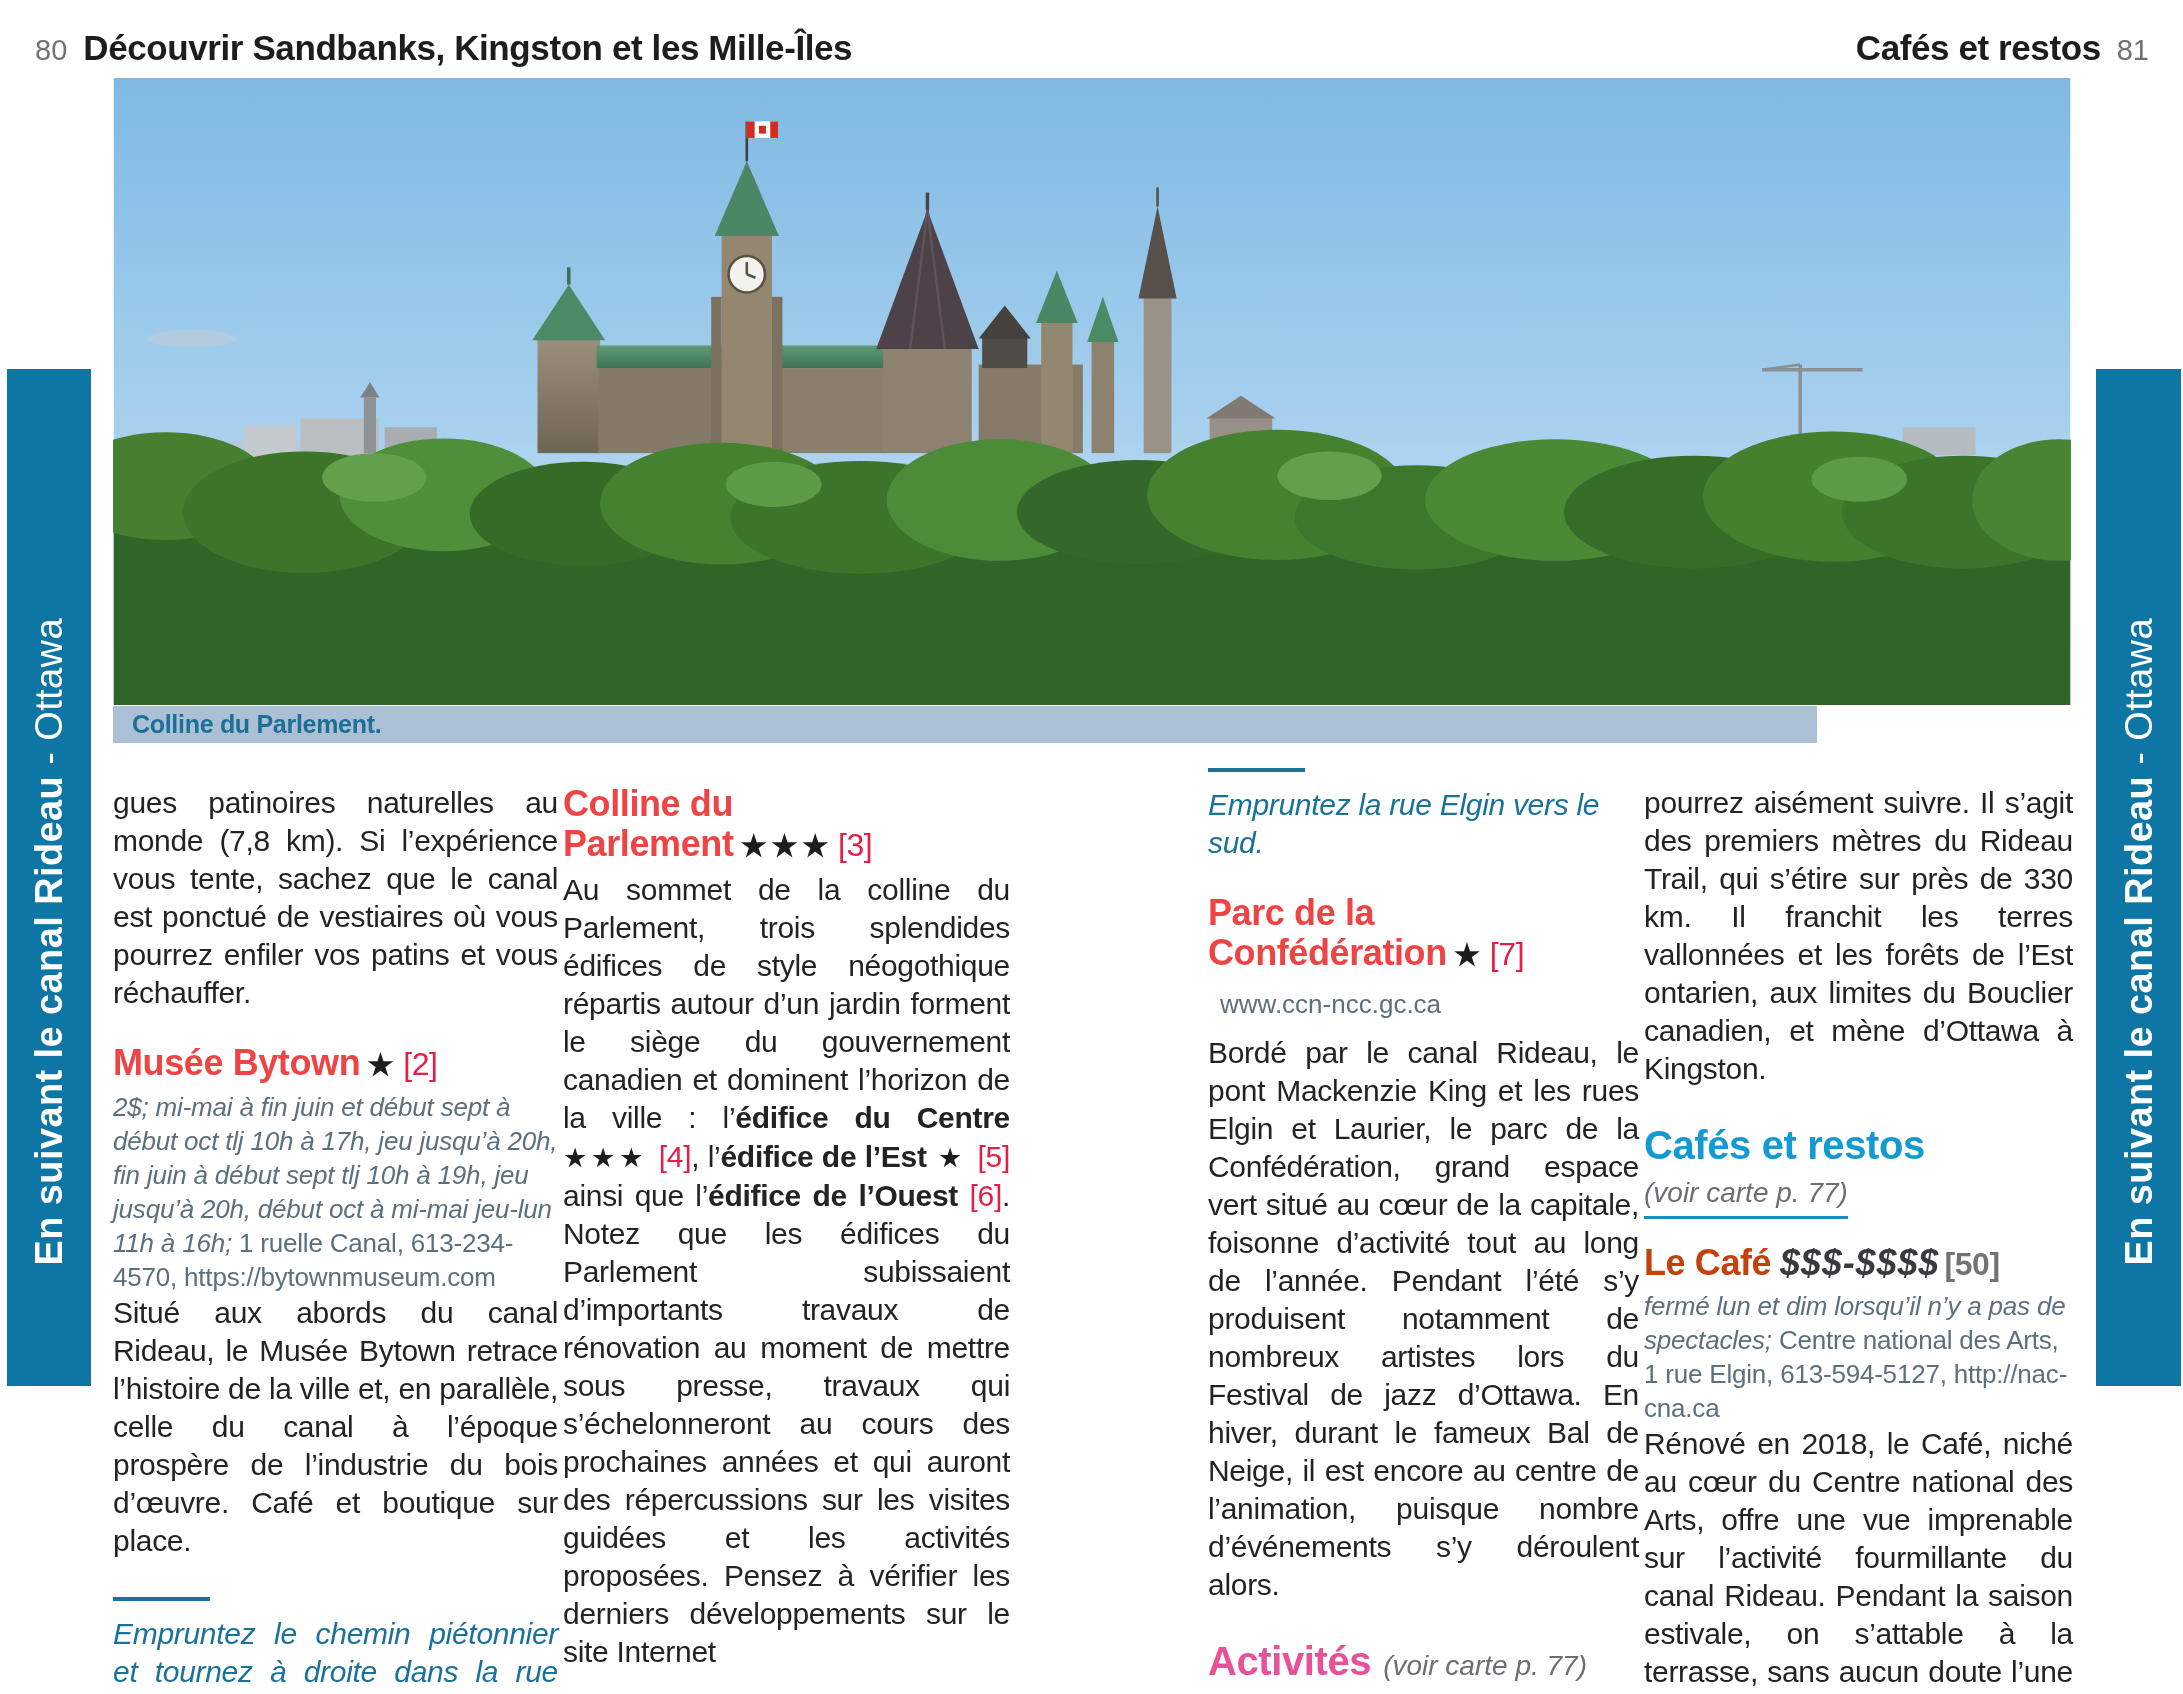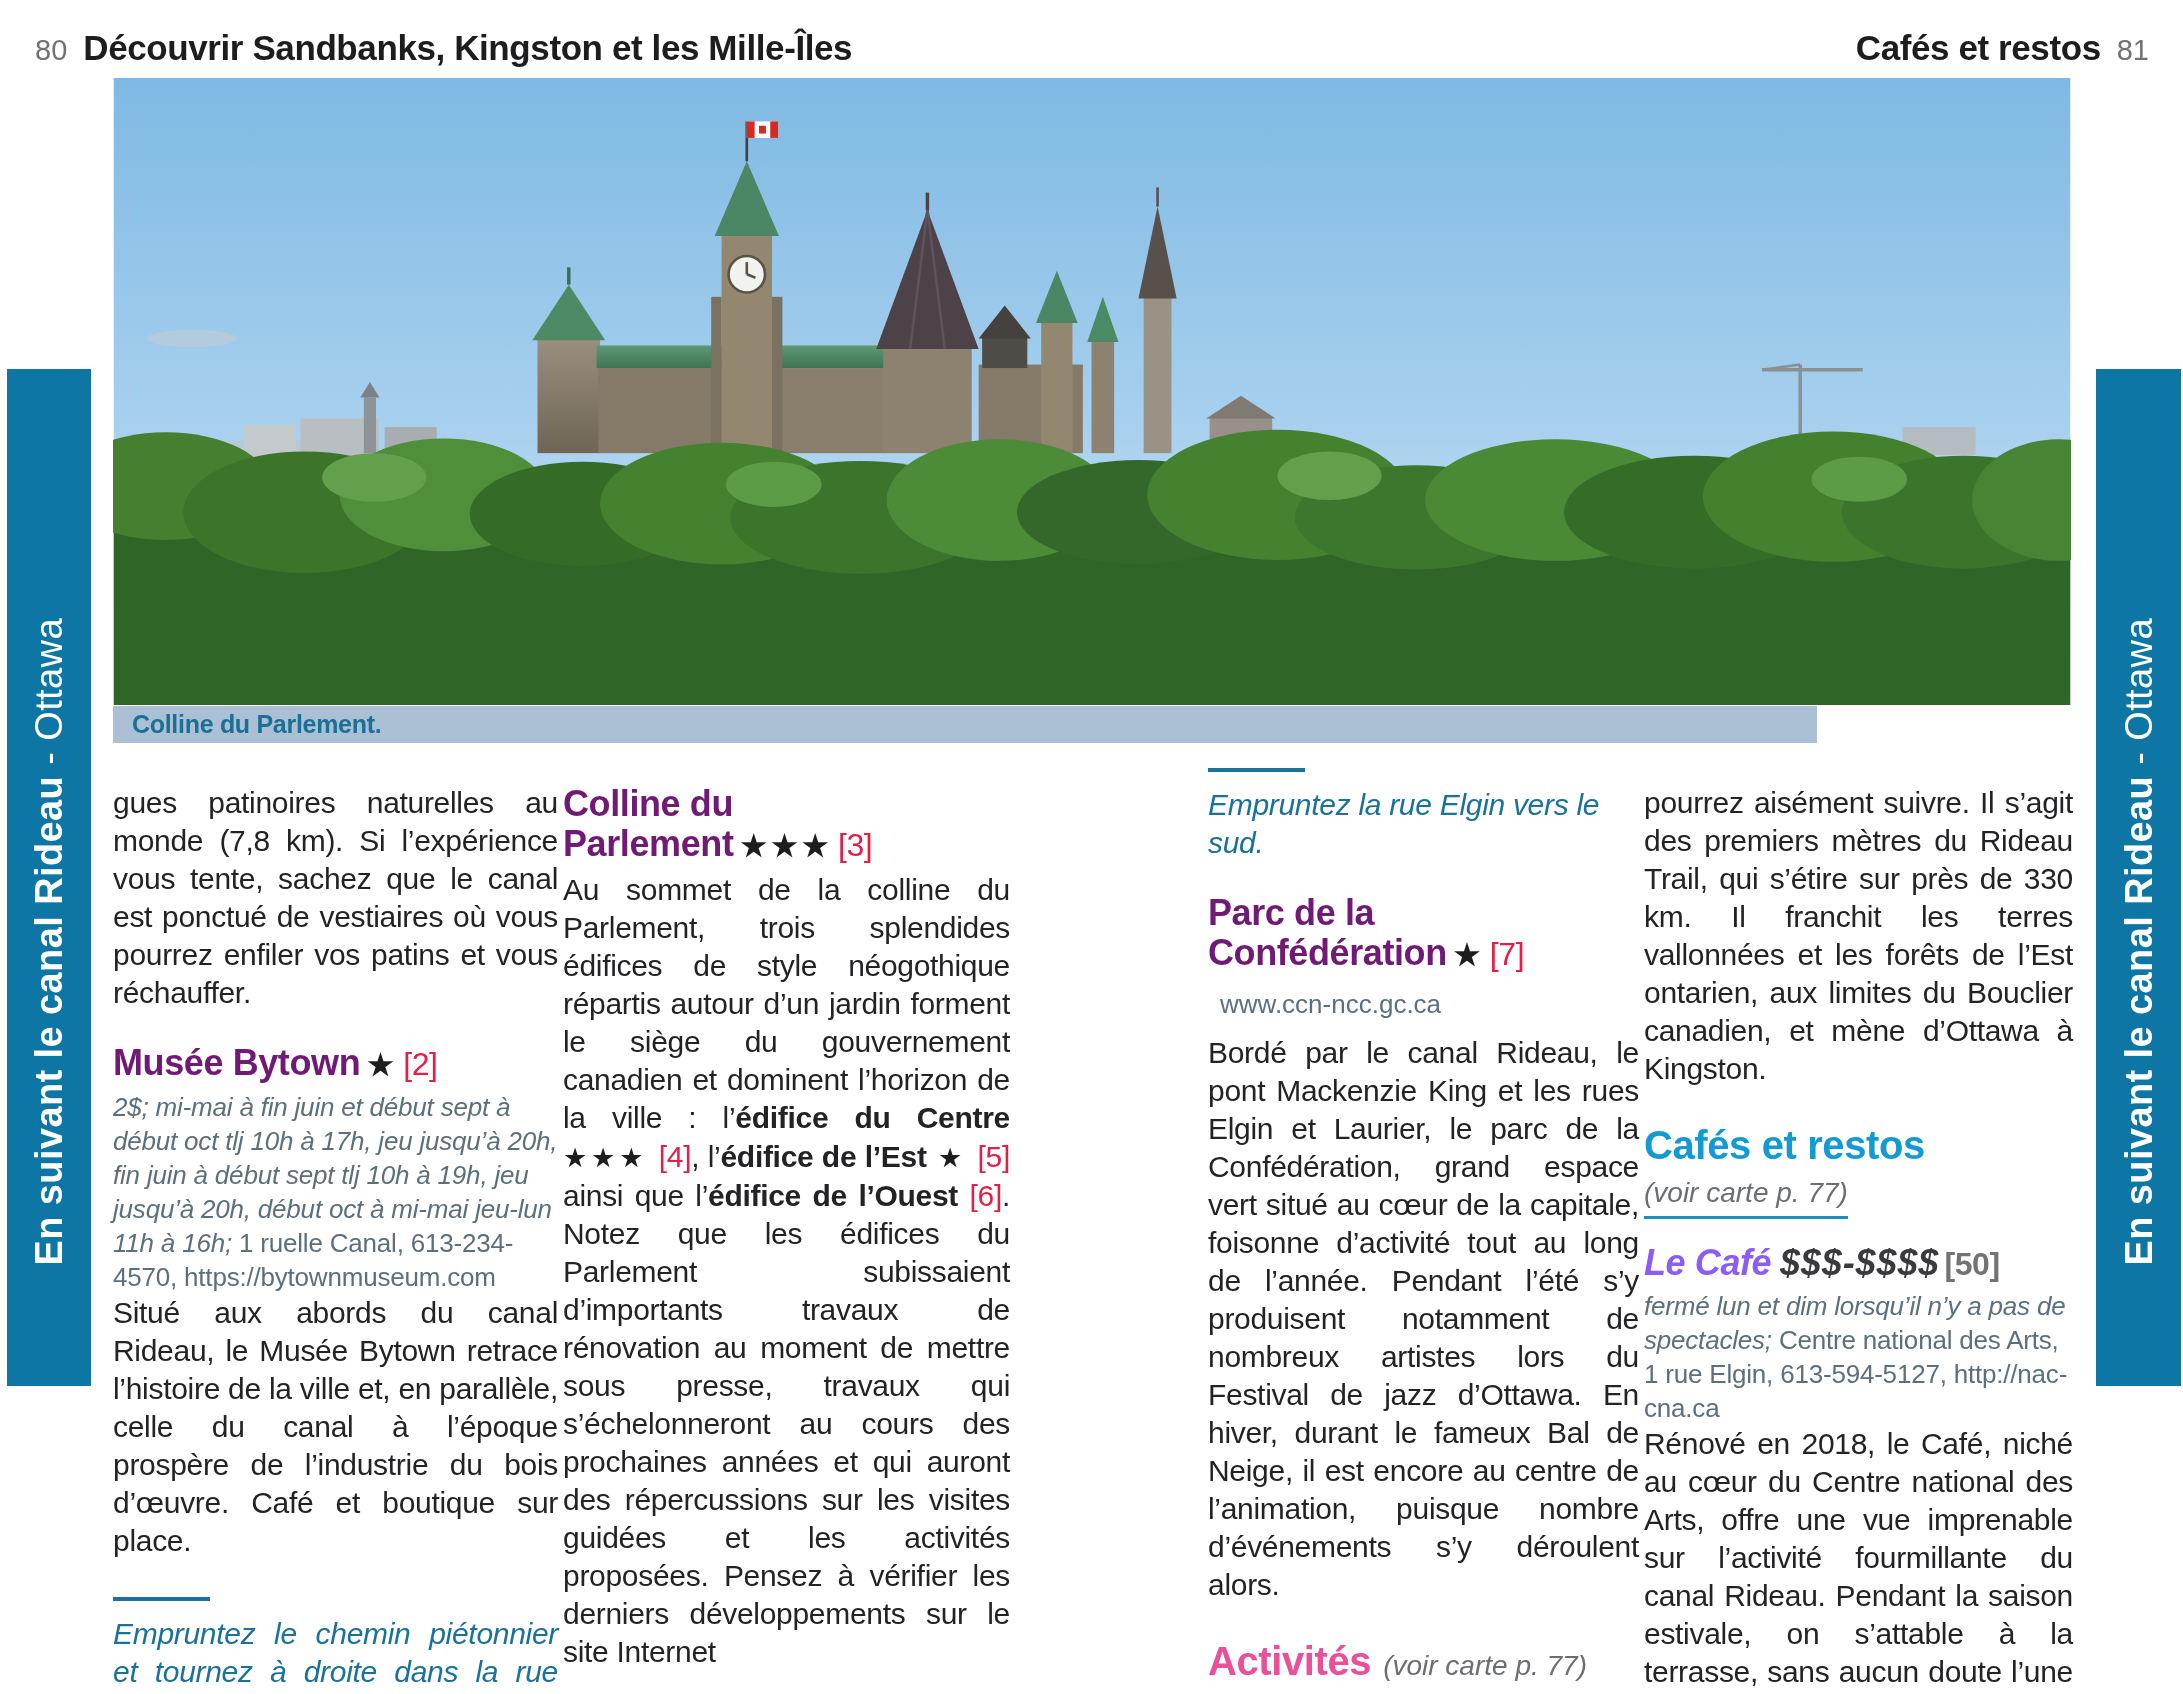--- a/index.html
+++ b/index.html
@@ -29,22 +29,22 @@
   .band-bold{font-weight:700;}
   .band-reg{font-weight:400;}
   
   .col{position:absolute;}
   .col > :first-child{margin-top:0;}
   .body{font-size:30px;line-height:38px;color:#232326;margin:0;letter-spacing:-0.3px;}
   .j{text-align:justify;}
   .info{font-size:26px;line-height:34px;color:#5b6f7d;margin:0;letter-spacing:-0.2px;}
   .link{font-size:26px;line-height:35px;color:#5b6f7d;margin:12px;}
   .entry{margin:31px 0 5.2px;font-size:36px;line-height:40px;letter-spacing:-0.4px;}
-  .ename{color:#701a75;font-weight:700;}
-  .ename-cyan{color:#8b5cf6;font-weight:700;font-style:italic;}
+  .ename{color:#ef4444;font-weight:700;}
+  .ename-cyan{color:#c2410c;font-weight:700;}
   .stars{color:#1d1d1f;font-size:29.5px;letter-spacing:4.3px;margin-left:7px;}
   .eref{color:#e41e44;font-weight:400;font-size:32px;margin-left:5.2px;}
   .eref-cyan{color:#737373;font-weight:700;font-size:32px;margin-left:5.2px;}
   .price{font-weight:700;font-style:italic;color:#3a3a3e;margin-left:8.7px;letter-spacing:0.9px;}
   .direction{margin-top:37px;}
   .drule{width:97px;height:4.3px;background:#1a7199;margin-bottom:14px;}
   .dtext{font-size:30px;line-height:38px;font-style:italic;color:#1a7199;margin:0;letter-spacing:-0.3px;}
   .section{margin:35px 0 12px;}
   .secline{display:inline-block;border-bottom:4.3px solid #e8509a;padding-bottom:11px;padding-right:5.2px;}
   .sec-title{font-size:40px;font-weight:700;letter-spacing:-0.4px;}

